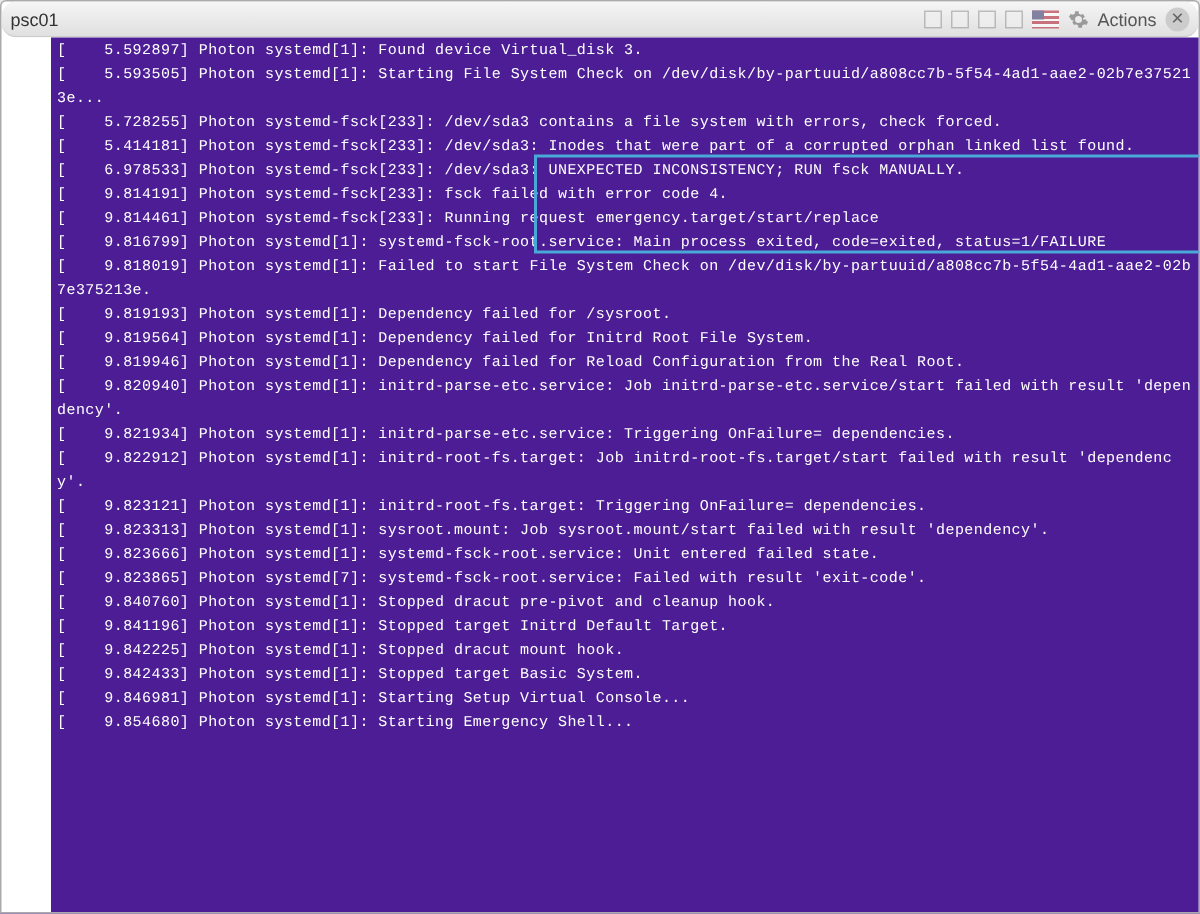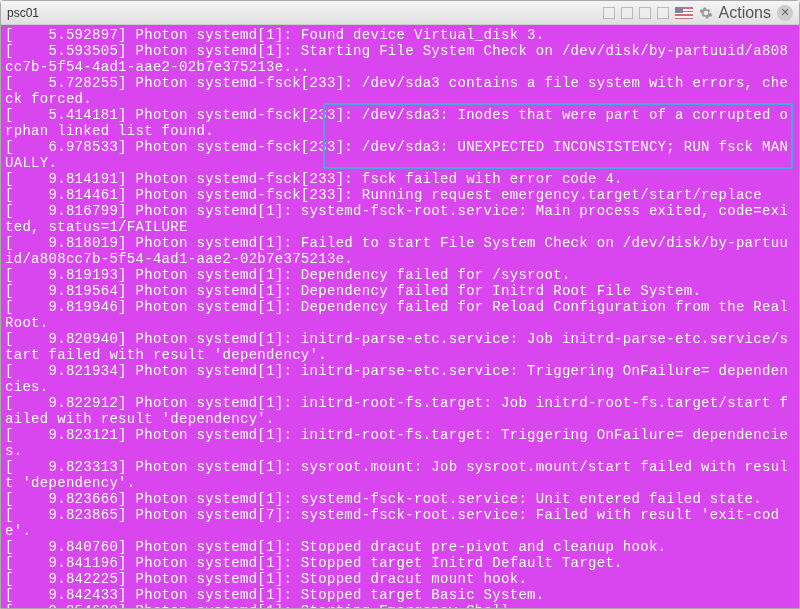--- a/index.html
+++ b/index.html
@@ -24,20 +24,21 @@
     }
     .titlebar {
       height: 24px;
       background: linear-gradient(#f5f5f5, #e0e0e0);
       border-bottom: 1px solid #ccc;
       display: flex;
       align-items: center;
       padding: 0 6px;
       font-size: 12px;
       color: #333;
+      border-radius: 10px;
     }
     .title-text {
       flex: 1;
     }
     .toolbar-icons {
       display: flex;
       gap: 6px;
       align-items: center;
     }
     .toolbar-icon {
@@ -58,46 +59,47 @@
       top: 0;
       left: 0;
       width: 8px;
       height: 6px;
       background: #3c3b6e;
     }
     .gear-icon svg {
       fill: #666;
     }
     .actions-text {
-      font-size: 16px;
+      font-size: 12px;
       color: #555;
     }
     .close-icon {
       width: 16px;
       height: 16px;
       border-radius: 50%;
       background: #ccc;
       display: flex;
       align-items: center;
       justify-content: center;
       font-size: 11px;
       color: #666;
       cursor: pointer;
     }
     .console {
       flex: 1;
-      background: #d946ef;
+      background: #4c1d95;
       color: #fff;
       font-family: "Courier New", monospace;
-      font-size: 14px;
+      font-size: 10px;
       line-height: 16px;
       padding: 2px 4px;
       overflow: hidden;
       position: relative;
       letter-spacing: 0.3px;
+      margin-left: 33px;
     }
     .log-line {
       white-space: pre-wrap;
       word-break: break-all;
     }
     .highlight-box {
       position: absolute;
       border: 2px solid #4aa8d8;
       top: 78px;
       left: 322px;
@@ -151,15 +153,16 @@
       <div class="log-line">[    9.821934] Photon systemd[1]: initrd-parse-etc.service: Triggering OnFailure= dependencies.</div>
       <div class="log-line">[    9.822912] Photon systemd[1]: initrd-root-fs.target: Job initrd-root-fs.target/start failed with result 'dependency'.</div>
       <div class="log-line">[    9.823121] Photon systemd[1]: initrd-root-fs.target: Triggering OnFailure= dependencies.</div>
       <div class="log-line">[    9.823313] Photon systemd[1]: sysroot.mount: Job sysroot.mount/start failed with result 'dependency'.</div>
       <div class="log-line">[    9.823666] Photon systemd[1]: systemd-fsck-root.service: Unit entered failed state.</div>
       <div class="log-line">[    9.823865] Photon systemd[7]: systemd-fsck-root.service: Failed with result 'exit-code'.</div>
       <div class="log-line">[    9.840760] Photon systemd[1]: Stopped dracut pre-pivot and cleanup hook.</div>
       <div class="log-line">[    9.841196] Photon systemd[1]: Stopped target Initrd Default Target.</div>
       <div class="log-line">[    9.842225] Photon systemd[1]: Stopped dracut mount hook.</div>
       <div class="log-line">[    9.842433] Photon systemd[1]: Stopped target Basic System.</div>
+      <div class="log-line">[    9.846981] Photon systemd[1]: Starting Setup Virtual Console...</div>
       <div class="log-line">[    9.854680] Photon systemd[1]: Starting Emergency Shell...</div>
     </div>
 </div>
 
 </body></html>

